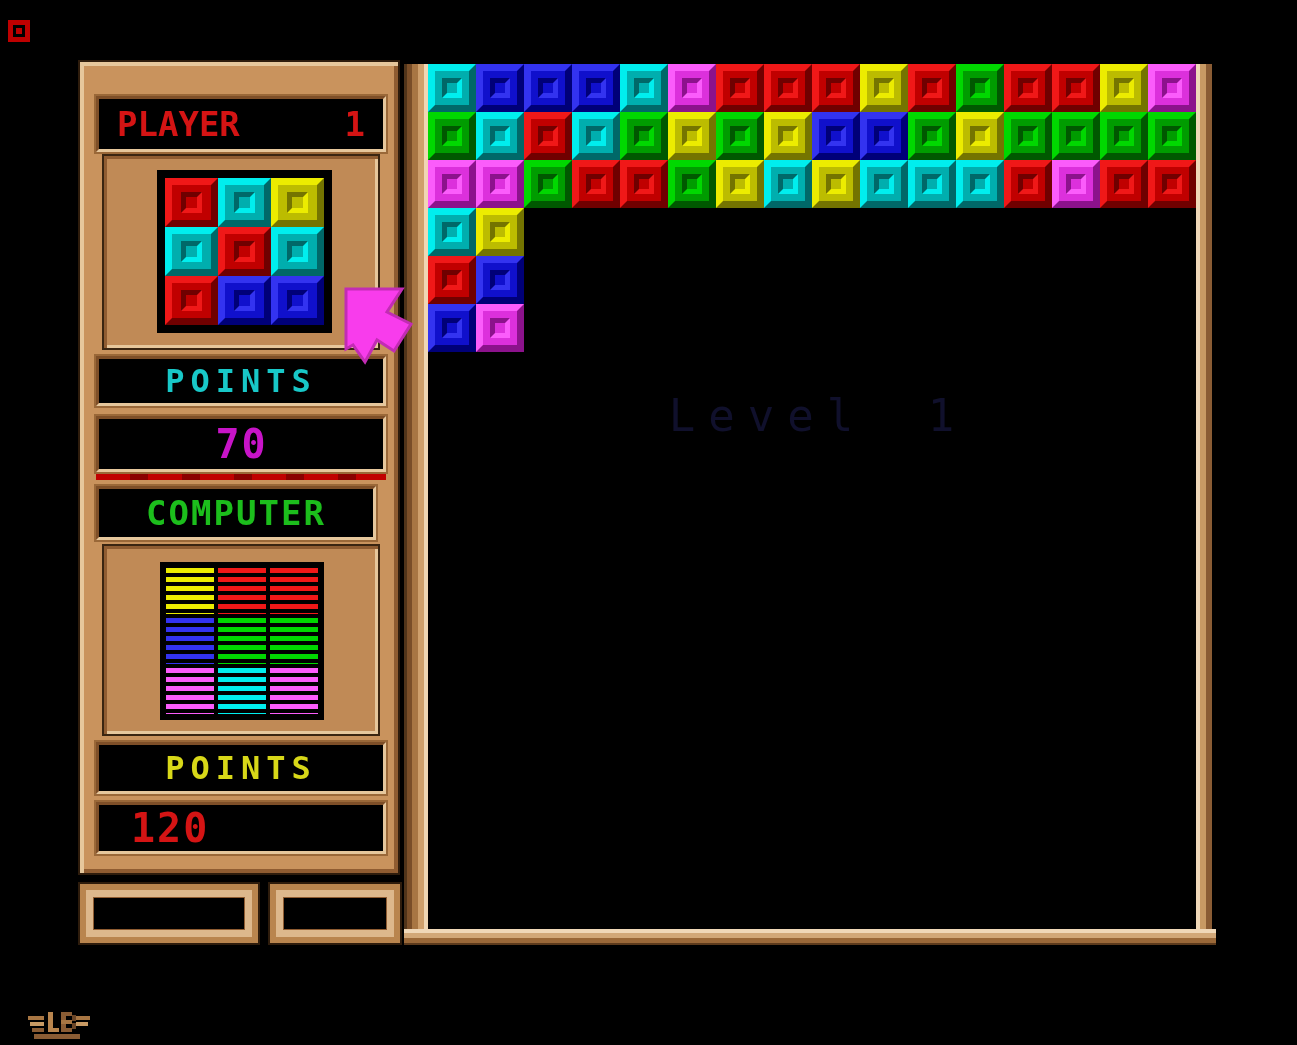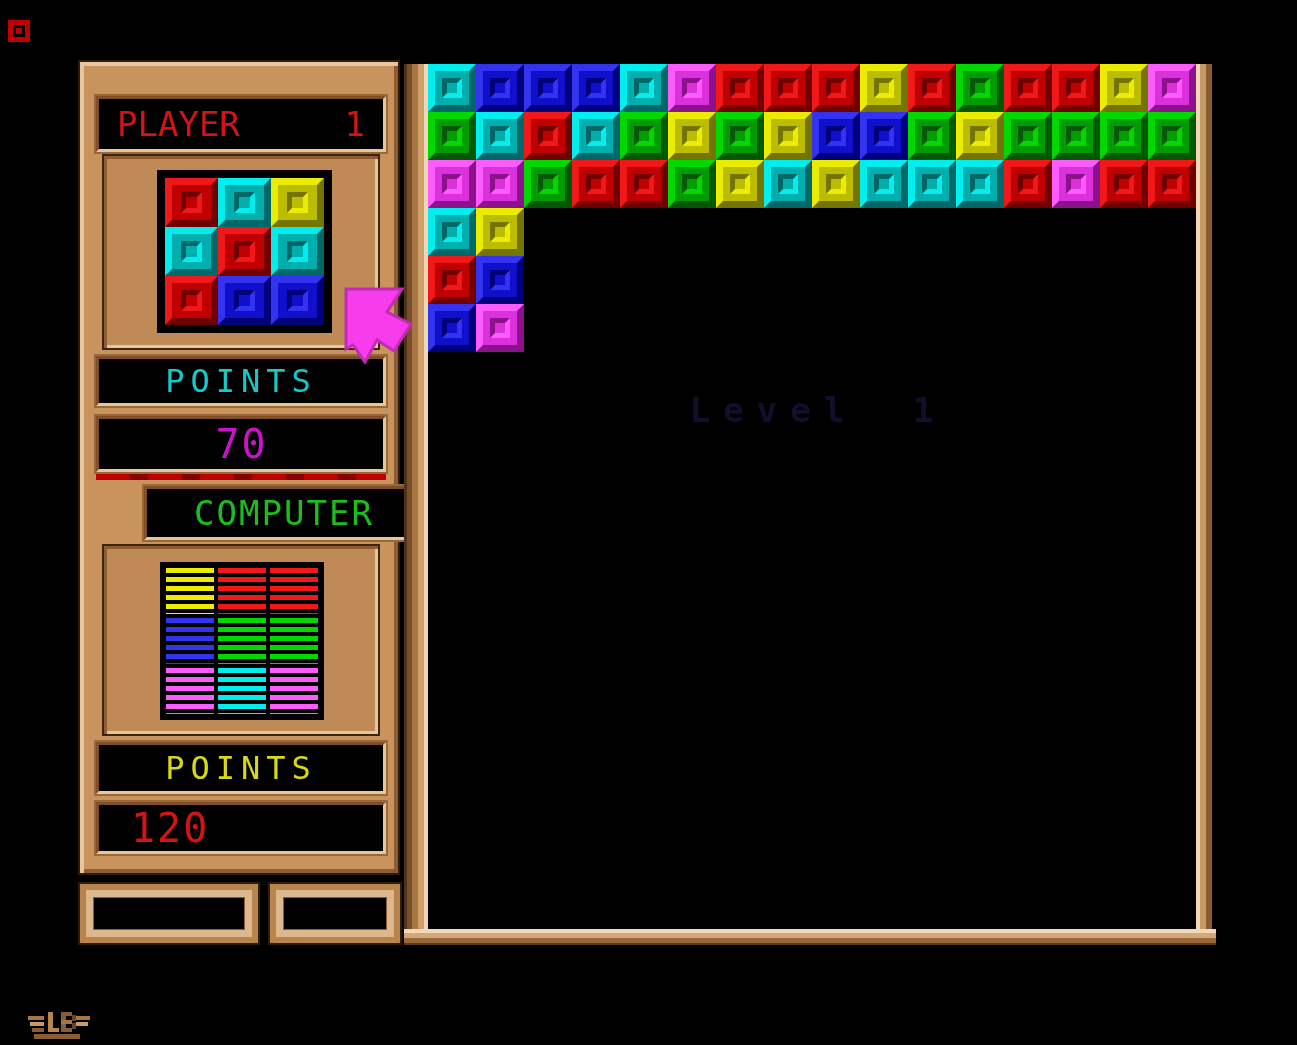--- a/index.html
+++ b/index.html
@@ -9,21 +9,21 @@
 
   
   .wood-frame { position:absolute; background:#C9935D; border:2px solid #2E1C0C;
     box-shadow: inset 4px 4px 0 #E6C79C, inset -4px -4px 0 #8F5C31; }
   .wood-panel { position:absolute; background:#C08A56; border:2px solid #3A2511;
     box-shadow: inset 3px 3px 0 #8F5C31, inset -3px -3px 0 #E6C79C; }
   .screen-box { position:absolute; background:#000; border:3px solid;
     border-color:#7E4F28 #E6C79C #E6C79C #7E4F28;
     box-shadow: 0 0 0 2px #9A6838;
     display:flex; align-items:center; justify-content:center; overflow:hidden; }
-  .label-text { font-weight:normal; white-space:pre; }
+  .label-text { font-weight:bold; white-space:pre; }
 
   
   .c-red     { --l:#F01818; --m:#C00000; --d:#700000; }
   .c-blue    { --l:#3333F0; --m:#1010CC; --d:#000078; }
   .c-cyan    { --l:#00EEEE; --m:#00AEAE; --d:#006868; }
   .c-green   { --l:#00D800; --m:#009C00; --d:#005800; }
   .c-yellow  { --l:#ECEC00; --m:#BCBC00; --d:#747400; }
   .c-magenta { --l:#FB5CFB; --m:#DC30DC; --d:#8C128C; }
 
   .blk { position:absolute; width:48px; height:48px;
@@ -46,21 +46,21 @@
   
   #sidebar { left:78px; top:60px; width:322px; height:815px; }
   #player-title-box   { left:16px; top:34px;  width:290px; height:56px; }
   #preview-panel      { left:22px; top:92px;  width:278px; height:196px; }
   #preview-grid { position:absolute; left:53px; top:14px; width:175px; height:163px;
                   background:#000; }
   #points1-box  { left:16px; top:294px; width:290px; height:50px; }
   #score1-box   { left:16px; top:354px; width:290px; height:56px; justify-content:center; padding-left:1px; }
   #divider      { position:absolute; left:16px; top:412px; width:290px; height:6px;
                   background:repeating-linear-gradient(90deg,#C00000 0 34px,#8A0000 34px 52px); }
-  #computer-title-box { left:16px; top:424px; width:280px; height:54px;margin-left:48px; }
+  #computer-title-box { left:16px; top:424px; width:280px; height:54px; }
   #computer-panel     { left:22px; top:482px; width:278px; height:192px; }
   #computer-grid { position:absolute; left:56px; top:16px; width:164px; height:158px;
                    background:#000; }
   #points2-box  { left:16px; top:680px; width:290px; height:52px; }
   #score2-box   { left:16px; top:740px; width:290px; height:52px; justify-content:flex-start; padding-left:32px; }
 
   #player-title { width:100%; display:flex; justify-content:space-between;
                   padding:0 18px; font-size:34px; color:#D41414; }
   .points-cyan   { font-size:32px; letter-spacing:6px; color:#18C8C8; }
   .points-yellow { font-size:32px; letter-spacing:6px; color:#D8D818; }
@@ -78,21 +78,21 @@
   
   #border-left  { position:absolute; left:404px; top:64px; width:24px; height:865px;
     background:linear-gradient(90deg,#50341A 0 3px,#7A4E28 3px 8px,#A87643 8px 14px,#CFA06C 14px 20px,#EFD6B4 20px 24px); }
   #border-right { position:absolute; left:1196px; top:64px; width:16px; height:865px;
     background:linear-gradient(90deg,#F0D8B8 0 4px,#C89A64 4px 10px,#8A5C34 10px 16px); }
   #border-bottom{ position:absolute; left:404px; top:929px; width:812px; height:16px;
     background:linear-gradient(180deg,#F0D8B8 0 4px,#D2A878 4px 9px,#9A6838 9px 14px,#5C3A1C 14px 16px); }
   #field { position:absolute; left:428px; top:64px; width:768px; height:865px;
            background:#000; }
   #level-label { position:absolute; left:230px; top:326px; width:320px;
-    text-align:center; font-weight:bold; font-size:34px; letter-spacing:13px;
+    text-align:center; font-weight:normal; font-size:44px; letter-spacing:13px;
     word-spacing:22px; color:#10102C; }
 
   
   #menu-icon { position:absolute; left:8px; top:20px; width:22px; height:22px;
     border:5px solid #BE0000; }
   #menu-icon::after { content:""; position:absolute; left:3px; top:3px;
     width:6px; height:6px; background:#BE0000; }
   #cursor-arrow { position:absolute; left:340px; top:283px; z-index:50; }
   #game-logo { position:absolute; left:28px; top:1008px; }
 </style>

